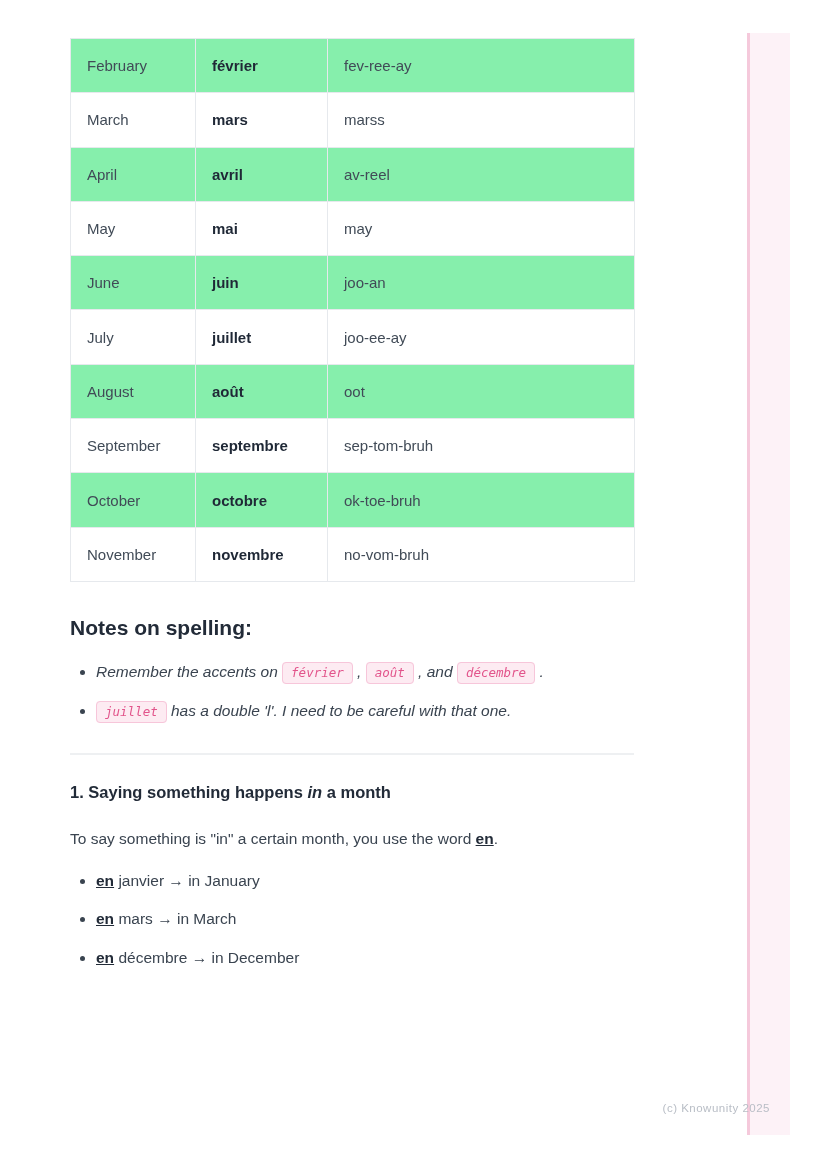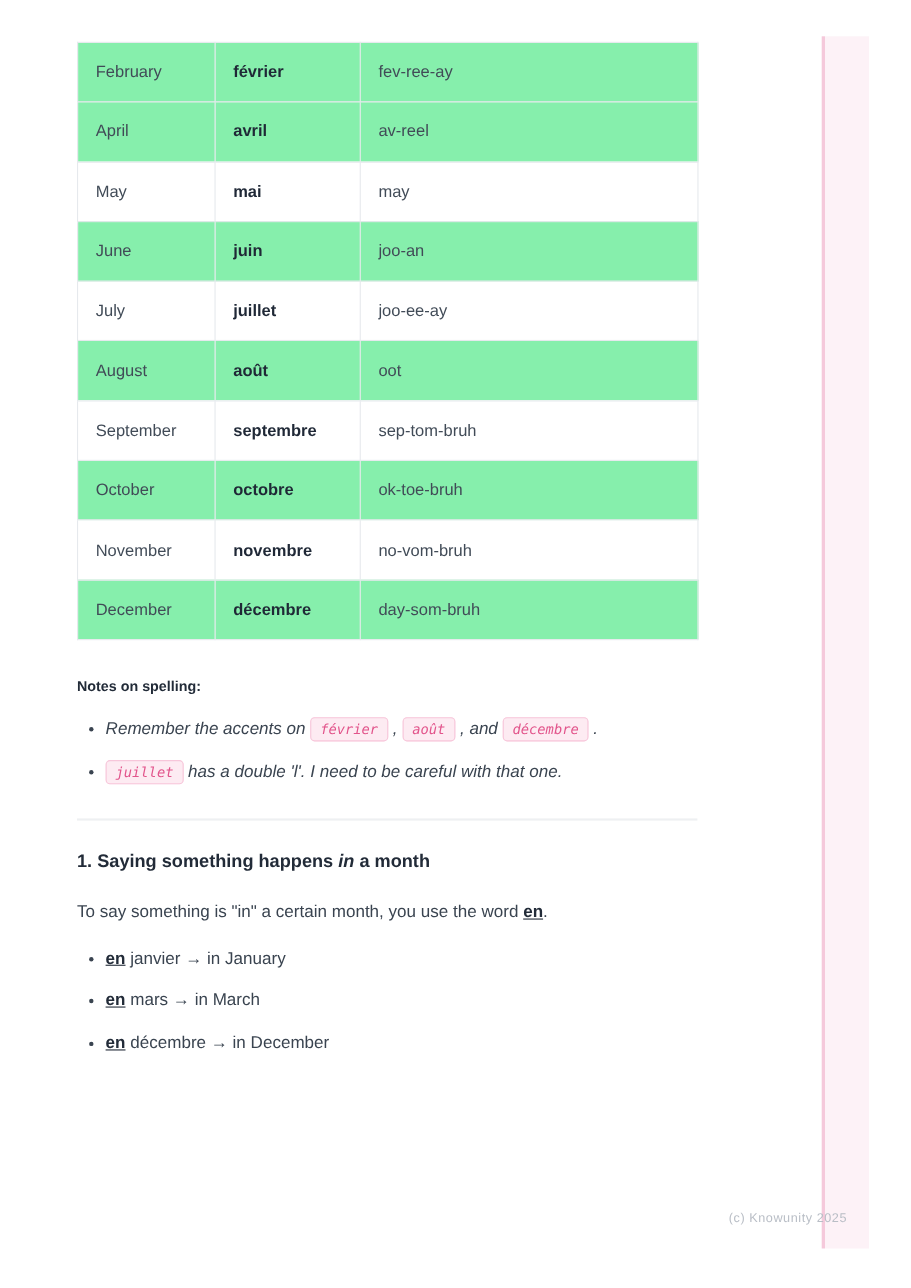--- a/index.html
+++ b/index.html
@@ -46,21 +46,21 @@
     font-size: 15px;
     color: #414b57;
     vertical-align: middle;
     background: #ffffff;
   }
   table.months tr.shaded td { background: #86efac; }
   table.months td.french { font-weight: bold; color: #1f2836; }
 
   .notes-heading {
     margin: 34px 0 0 0;
-    font-size: 13px;
+    font-size: 21px;
     font-weight: bold;
     color: #222b38;
   }
 
   ul.bullets {
     margin: 20px 0 0 0;
     padding-left: 26px;
     color: #3a4450;
     font-size: 15.5px;
   }
@@ -139,20 +139,25 @@
         <col style="width:125px">
           <col style="width:132px">
           <col style="width:307px">
       </colgroup>
       <tbody>
         <tr class="shaded">
           <td>February</td>
           <td class="french">février</td>
           <td>fev-ree-ay</td>
         </tr>
+        <tr>
+          <td>March</td>
+          <td class="french">mars</td>
+          <td>marss</td>
+        </tr>
         <tr class="shaded">
           <td>April</td>
           <td class="french">avril</td>
           <td>av-reel</td>
         </tr>
         <tr>
           <td>May</td>
           <td class="french">mai</td>
           <td>may</td>
         </tr>
@@ -179,25 +184,20 @@
         <tr class="shaded">
           <td>October</td>
           <td class="french">octobre</td>
           <td>ok-toe-bruh</td>
         </tr>
         <tr>
           <td>November</td>
           <td class="french">novembre</td>
           <td>no-vom-bruh</td>
         </tr>
-        <tr class="shaded">
-          <td>December</td>
-          <td class="french">décembre</td>
-          <td>day-som-bruh</td>
-        </tr>
       </tbody>
     </table>
 
     <div class="notes-heading">Notes on spelling:</div>
 
     <ul class="bullets">
       <li>
         <span>Remember the accents on </span><span class="code-badge">février</span><span> , </span><span class="code-badge">août</span><span> , and </span><span class="code-badge">décembre</span><span> .</span>
       </li>
       <li>

